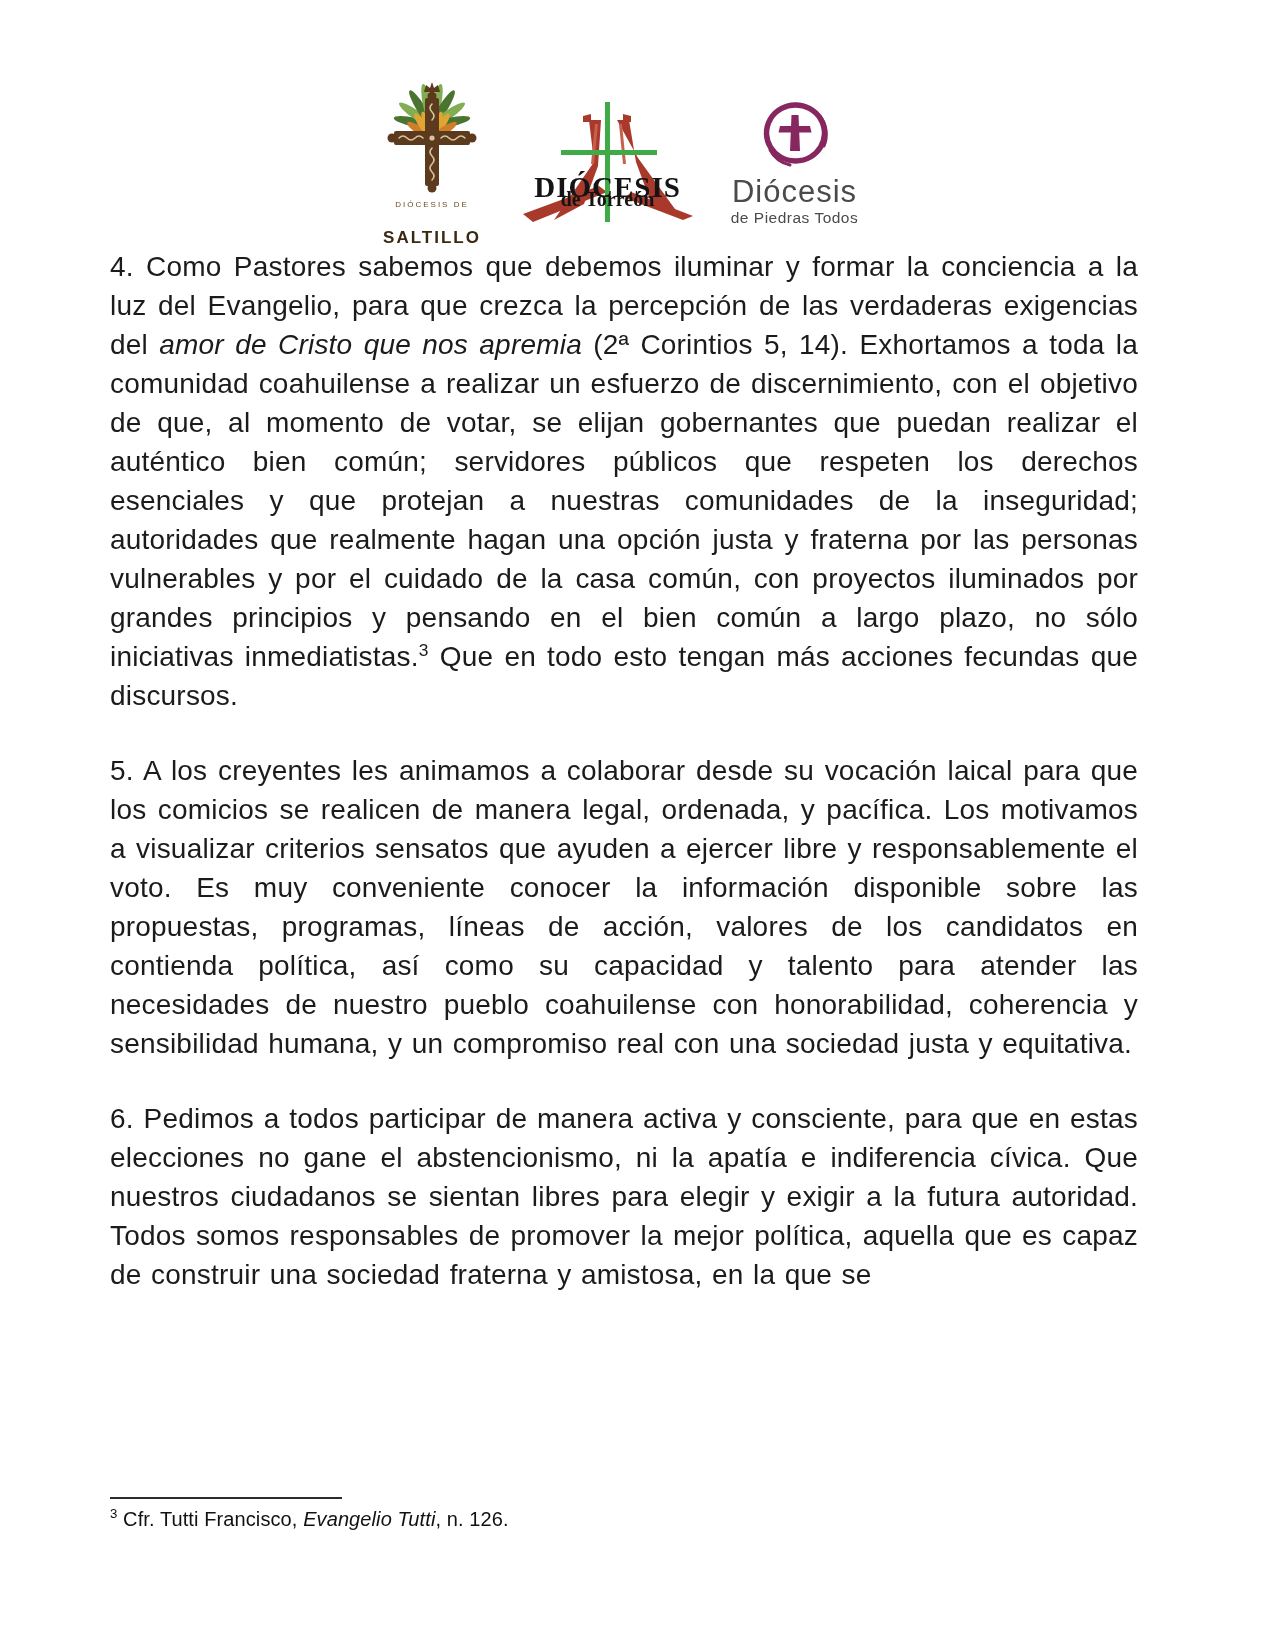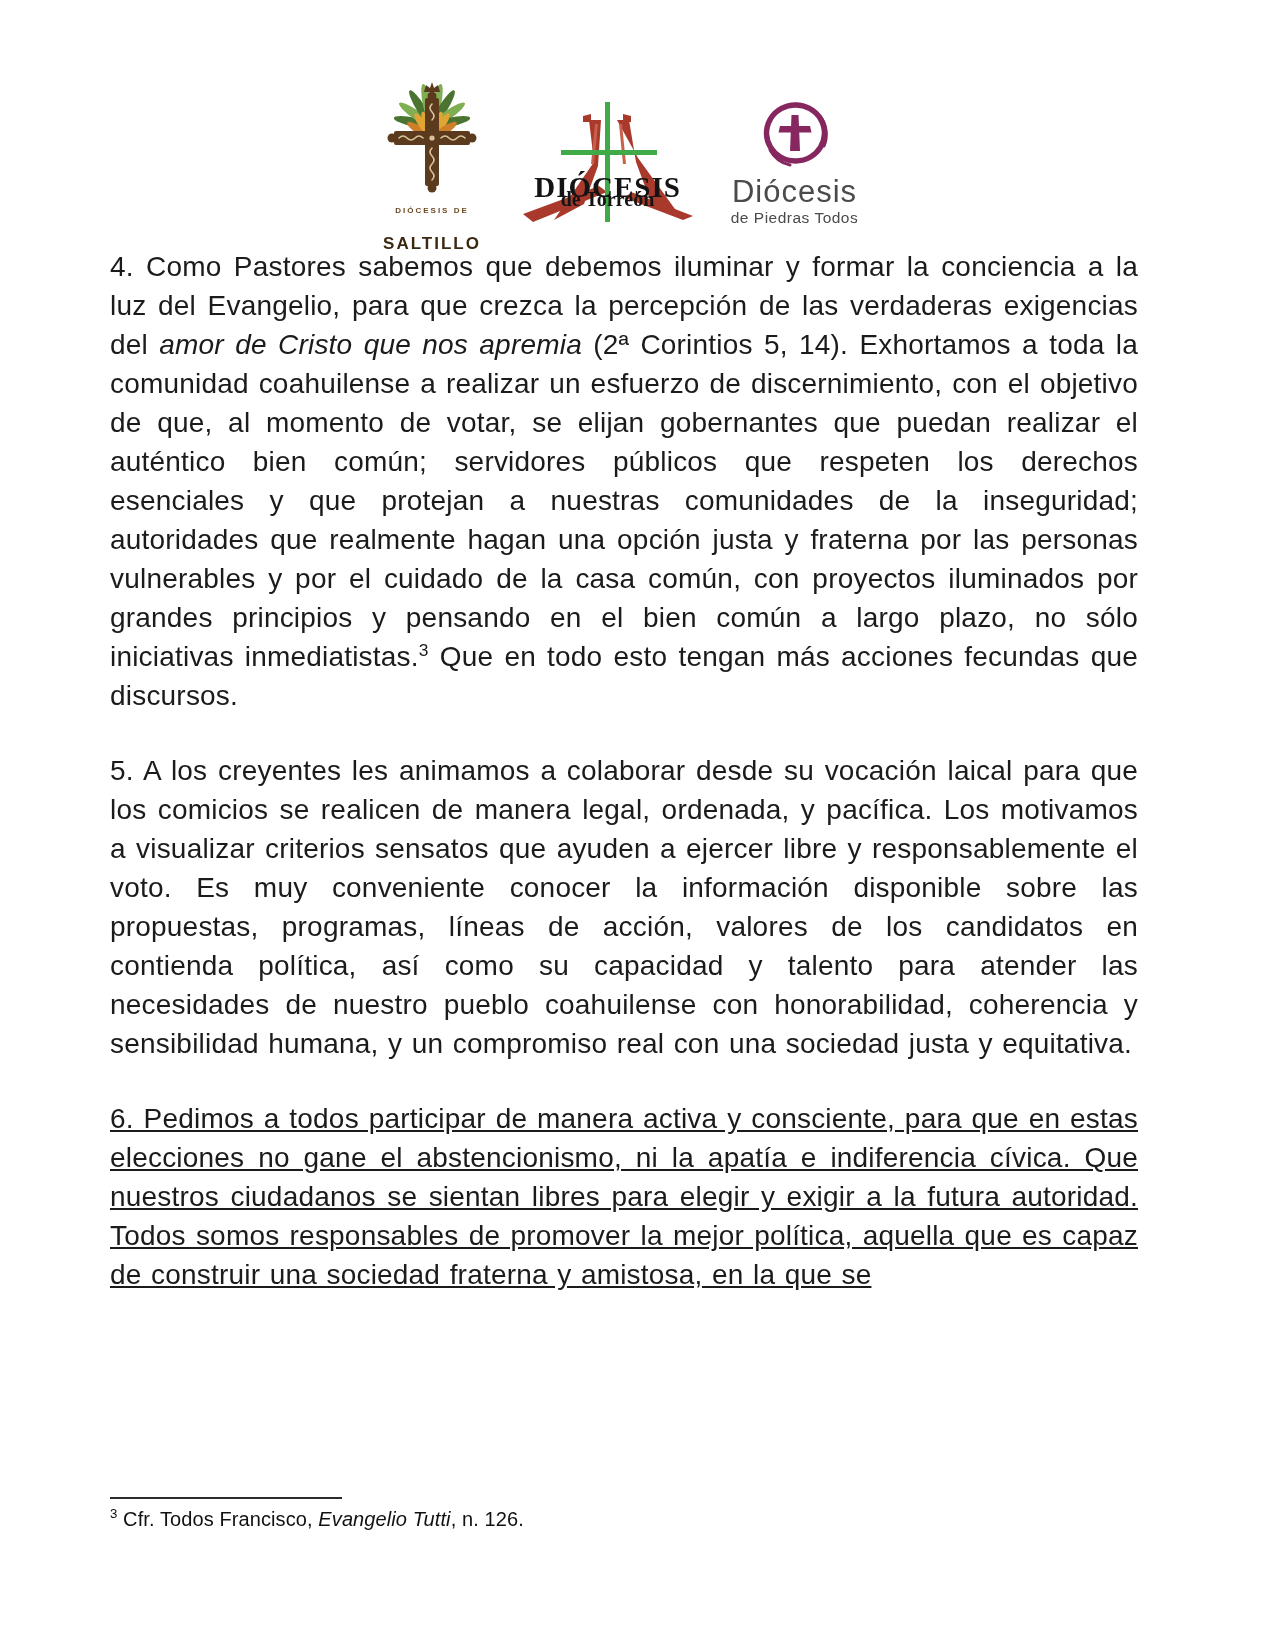--- a/index.html
+++ b/index.html
@@ -13,22 +13,22 @@
     overflow:hidden;
   }
 
   
   .logo{position:absolute;text-align:center;}
   .logo-saltillo{left:362px;top:80px;width:140px;height:148px;}
   .logo-torreon{left:505px;top:98px;width:205px;height:128px;}
   .logo-piedras{left:722px;top:98px;width:145px;height:128px;}
 
   .saltillo-caption-small{
-    font-size:8px;letter-spacing:2px;color:#6b4a24;font-weight:bold;
-    margin-top:7px;
+    font-size:8px;letter-spacing:2px;color:#6b4a24;font-weight:normal;
+    margin-top:1px;
   }
   .saltillo-caption{
     font-size:17px;letter-spacing:2px;color:#3a2810;font-weight:bold;
     margin-top:19px;
   }
   .torreon-title{
     position:absolute;left:0;right:0;bottom:24px;
     font-family:"Liberation Serif", serif;font-weight:bold;
     font-size:29px;letter-spacing:1px;color:#141414;line-height:1;
   }
@@ -47,21 +47,21 @@
 
   
   .body-text{
     position:absolute;left:110px;top:247px;width:1028px;
     font-size:28px;line-height:39px;
     text-align:justify;
     letter-spacing:0.2px;word-spacing:1.5px;
     color:#1b1b1b;
   }
   .body-text p{margin:0 0 36px 0;}
-  .body-text p:last-child{margin-bottom:5px;text-decoration:underline;}
+  .body-text p:last-child{margin-bottom:5px;}
   .run-italic{font-style:italic;}
   .run-sup{vertical-align:super;font-size:0.62em;line-height:0;}
 
   
   .footnote-rule{
     position:absolute;left:110px;top:1497px;width:232px;height:0;
     border-top:2px solid #2b2b2b;
   }
   .footnote{
     position:absolute;left:110px;top:1508px;width:900px;
@@ -162,15 +162,15 @@
     <div class="piedras-subtitle">de Piedras Todos</div>
   </div>
 
   <div class="body-text">
     <p><span>4. Como Pastores sabemos que debemos iluminar y formar la conciencia a la luz del Evangelio, para que crezca la percepción de las verdaderas exigencias del </span><span class="run-italic">amor de Cristo que nos apremia</span><span> (2ª Corintios 5, 14). Exhortamos a toda la comunidad coahuilense a realizar un esfuerzo de discernimiento, con el objetivo de que, al momento de votar, se elijan gobernantes que puedan realizar el auténtico bien común; servidores públicos que respeten los derechos esenciales y que protejan a nuestras comunidades de la inseguridad; autoridades que realmente hagan una opción justa y fraterna por las personas vulnerables y por el cuidado de la casa común, con proyectos iluminados por grandes principios y pensando en el bien común a largo plazo, no sólo iniciativas inmediatistas.</span><span class="run-sup">3</span><span> Que en todo esto tengan más acciones fecundas que discursos.</span></p>
     <p><span>5. A los creyentes les animamos a colaborar desde su vocación laical para que los comicios se realicen de manera legal, ordenada, y pacífica. Los motivamos a visualizar criterios sensatos que ayuden a ejercer libre y responsablemente el voto. Es muy conveniente conocer la información disponible sobre las propuestas, programas, líneas de acción, valores de los candidatos en contienda política, así como su capacidad y talento para atender las necesidades de nuestro pueblo coahuilense con honorabilidad, coherencia y sensibilidad humana, y un compromiso real con una sociedad justa y equitativa.</span></p>
     <p><span>6. Pedimos a todos participar de manera activa y consciente, para que en estas elecciones no gane el abstencionismo, ni la apatía e indiferencia cívica. Que nuestros ciudadanos se sientan libres para elegir y exigir a la futura autoridad. Todos somos responsables de promover la mejor política, aquella que es capaz de construir una sociedad fraterna y amistosa, en la que se</span></p>
   </div>
 
   <div class="footnote-rule"></div>
-  <div class="footnote"><span class="run-sup">3</span><span> Cfr. Todos Francisco, </span><span class="run-italic">Evangelio Tutti</span><span>, n. 126.</span></div>
+  <div class="footnote"><span class="run-sup">3</span><span> Cfr. Tutti Francisco, </span><span class="run-italic">Evangelio Tutti</span><span>, n. 126.</span></div>
 
 </div>
 
 </body></html>

